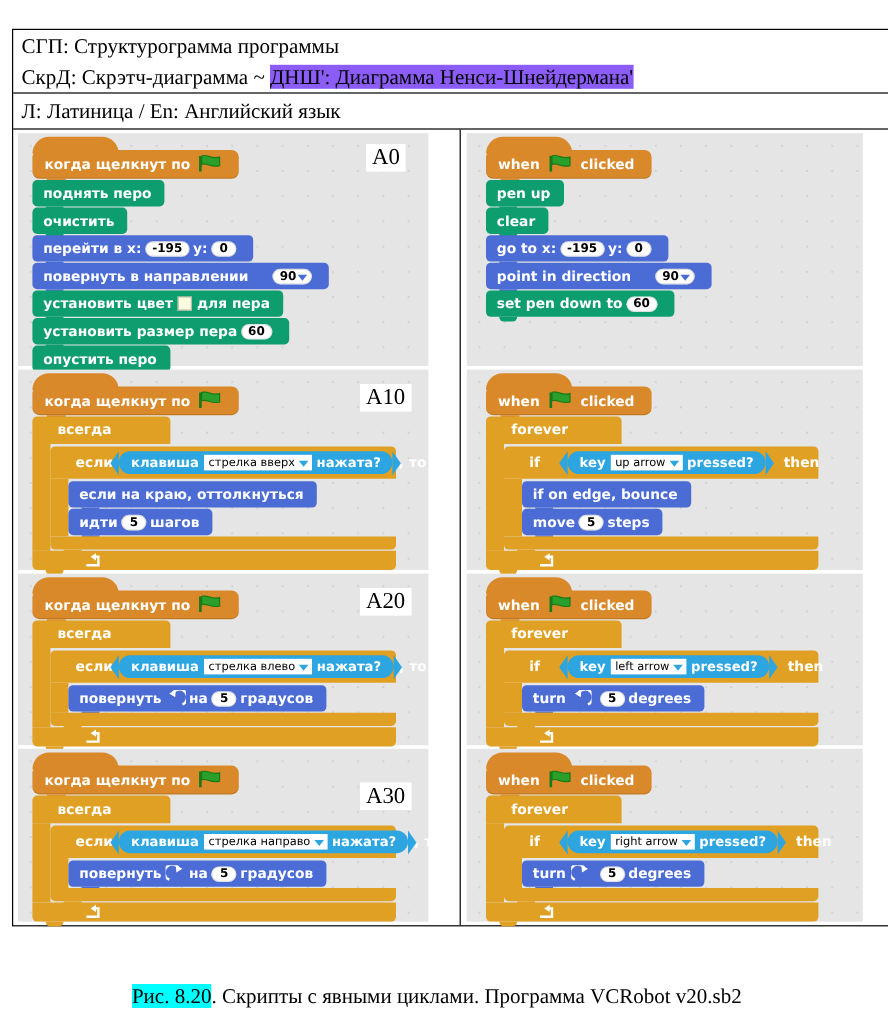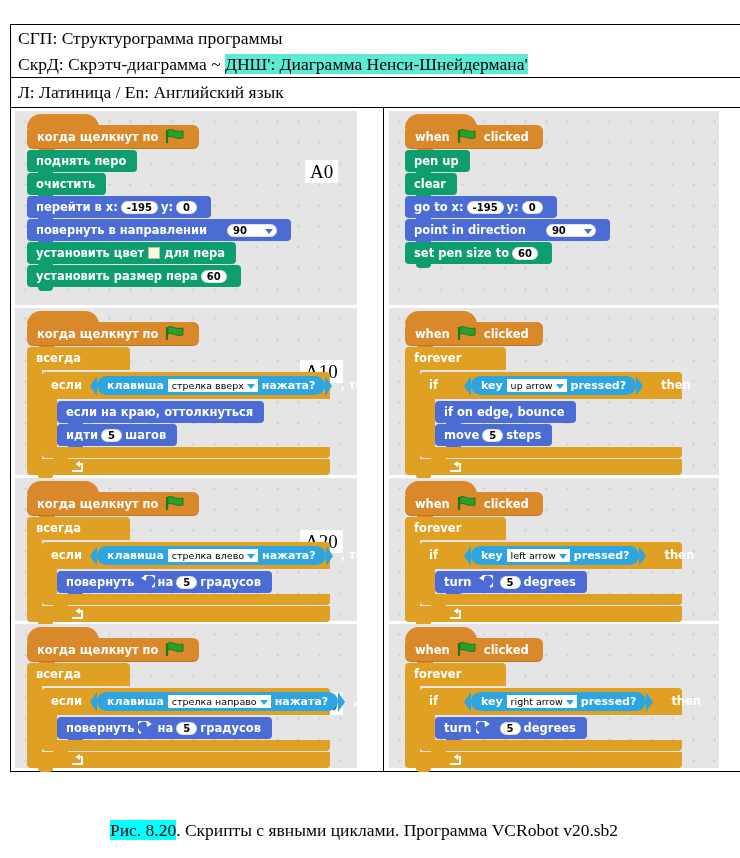--- a/index.html
+++ b/index.html
@@ -3,21 +3,21 @@
 <meta charset="utf-8">
 <style>
   html,body{margin:0;padding:0;background:#fff;}
   body{width:740px;height:858px;font-family:"Liberation Serif",serif;-webkit-font-smoothing:antialiased;}
   .page{width:740px;height:858px;position:relative;overflow:hidden;background:#fff;}
 
   
   .tbl{position:absolute;left:10px;top:24px;width:736px;border:1.6px solid #000;box-sizing:border-box;}
   .row-title{border-bottom:1.6px solid #000;}
   .title-line{font-size:17.5px;line-height:24px;padding:1px 0 1px 7px;color:#000;white-space:nowrap;}
-  .hl-yellow{background:#5eead4;}
+  .hl-yellow{background:#8b5cf6;}
   .hl-cyan{background:#00ffff;}
 
   .row-head{display:flex;border-bottom:1.6px solid #000;}
   .head-cell{font-size:17.5px;line-height:26px;padding:1px 0 2px 7px;color:#000;white-space:nowrap;box-sizing:border-box;}
   .head-cell.left{width:373px;border-right:1.6px solid #000;}
   .head-cell.right{width:345px;}
 
   .row-body{display:flex;}
   .body-cell{box-sizing:border-box;padding:0;}
   .body-cell.left{width:373px;border-right:1.6px solid #000;}
@@ -51,49 +51,49 @@
   
   .stack{padding:4px 11px 4px 9px;font-size:11.5px;line-height:14px;border-radius:4px;margin-top:1px;position:relative;}
   .stack:after{content:"";position:absolute;left:11px;bottom:-4px;width:15px;height:4px;background:inherit;border-radius:0 0 4px 4px;}
   .pen{background:#0e9d6e;}
   .motion{background:#4a6cd4;}
 
   
   .oval{display:inline-block;background:#fff;color:#000;border-radius:999px;padding:0px 6px;margin:0 3px;
         font-size:10px;font-weight:bold;line-height:13px;min-width:9px;text-align:center;
         box-shadow:inset 0 0 0 1px rgba(0,0,0,.12);}
-  .oval.dd{padding-right:30px;position:relative;margin-left:20px;}
+  .oval.dd{padding-right:13px;position:relative;margin-left:20px;}
   .oval.dd:after{content:"";position:absolute;right:4px;top:5px;border-left:4px solid transparent;border-right:4px solid transparent;
         border-top:5px solid #4a6cd4;}
   .swatch{display:inline-block;width:12px;height:12px;background:#fbfbe0;margin:0 4px;vertical-align:-2px;
         box-shadow:inset 0 0 0 1px rgba(0,0,0,.25);}
   .hexbox{display:inline-flex;align-items:center;background:#2ca5e0;border-radius:11px;color:#fff;font-size:11px;
-       font-weight:bold;padding:2px 10px 2px 10px;line-height:15px;margin:0 15px;position:relative;}
+       font-weight:bold;padding:2px 10px 2px 10px;line-height:15px;margin:0 5px;position:relative;}
   .hexbox:before,.hexbox:after{content:"";position:absolute;top:0;width:0;height:0;border-top:10px solid transparent;border-bottom:10px solid transparent;}
   .hexbox:before{left:-7px;border-right:7px solid #2ca5e0;}
   .hexbox:after{right:-7px;border-left:7px solid #2ca5e0;}
   .dd-white{display:inline-block;background:#fff;color:#000;font-size:9.5px;font-weight:normal;padding:1px 14px 1px 4px;
        margin:0 4px;position:relative;line-height:11px;font-family:"DejaVu Sans",sans-serif;}
   .dd-white:after{content:"";position:absolute;right:3px;top:5px;border-left:4px solid transparent;border-right:4px solid transparent;
        border-top:5px solid #2ca5e0;}
 
   
   .cblock{position:relative;margin-top:1px;}
   .c-head{background:#e0a024;color:#fff;font-family:"DejaVu Sans",sans-serif;font-weight:bold;font-size:11.5px;
-       border-radius:4px 4px 0 0;padding:4px 14px 4px 9px;line-height:15px;display:inline-flex;align-items:center;white-space:nowrap;}
+       border-radius:4px 4px 0 0;padding:4px 14px 4px 21px;line-height:15px;display:inline-flex;align-items:center;white-space:nowrap;}
   .c-body{display:flex;}
   .c-spine{width:15px;background:#e0a024;flex:0 0 15px;}
   .c-inner{padding:1px 0 1px 0;}
   .c-foot{background:#e0a024;height:11px;border-radius:0 0 4px 4px;position:relative;}
   .c-foot:after{content:"";position:absolute;left:11px;bottom:-4px;width:15px;height:4px;background:#e0a024;border-radius:0 0 4px 4px;}
   .c-notch{position:absolute;left:26px;top:0;width:15px;height:4px;background:#e0a024;border-radius:0 0 4px 4px;}
 
   
   .abadge{position:absolute;background:#fff;color:#000;font-family:"Liberation Serif",serif;font-size:19px;line-height:21px;
-      padding:1px 5px;margin-top:40px;}
+      padding:1px 5px;}
 
   
   .caption{position:absolute;left:0;top:820px;width:728px;text-align:center;font-size:17.5px;color:#000;}
 </style>
 </head>
 <body>
 
 <div class="page">
 
   <div class="tbl">
@@ -139,20 +139,23 @@
             </span></div>
             <div><span class="blk stack pen">
               <span class="lbl">установить цвет</span>
               <span class="swatch"></span>
               <span class="lbl">для пера</span>
             </span></div>
             <div><span class="blk stack pen">
               <span class="lbl">установить размер пера</span>
               <span class="oval">60</span>
             </span></div>
+            <div><span class="blk stack pen">
+                  <span class="lbl">опустить перо</span>
+                </span></div>
           </div>
         </div>
 
         <div class="canvas left" style="height:167px;">
           <div class="abadge" style="left:285px;top:12px;text-align:center;">A10</div>
           <div class="script" style="padding:14px 0 0 12px;">
             <div class="blk hat">
               <span class="lbl">когда щелкнут по</span>
               <svg width="20" height="15" viewBox="0 0 20 15" style="margin-left:7px">
                   <path d="M2 1 L2 14" stroke="#1a7a1a" stroke-width="2.2"></path>
@@ -342,21 +345,21 @@
               <span class="lbl">go to x:</span>
               <span class="oval">-195</span>
               <span class="lbl">y:</span>
               <span class="oval">0</span>
             </span></div>
             <div><span class="blk stack motion">
               <span class="lbl">point in direction</span>
               <span class="oval dd">90</span>
             </span></div>
             <div><span class="blk stack pen">
-              <span class="lbl">set pen size to</span>
+              <span class="lbl">set pen down to</span>
               <span class="oval">60</span>
             </span></div>
           </div>
         </div>
 
         <div class="canvas right" style="height:167px;">
           <div class="script" style="padding:14px 0 0 16px;">
             <div class="blk hat">
               <span class="lbl">when</span>
               <svg width="20" height="15" viewBox="0 0 20 15" style="margin:0 7px">

